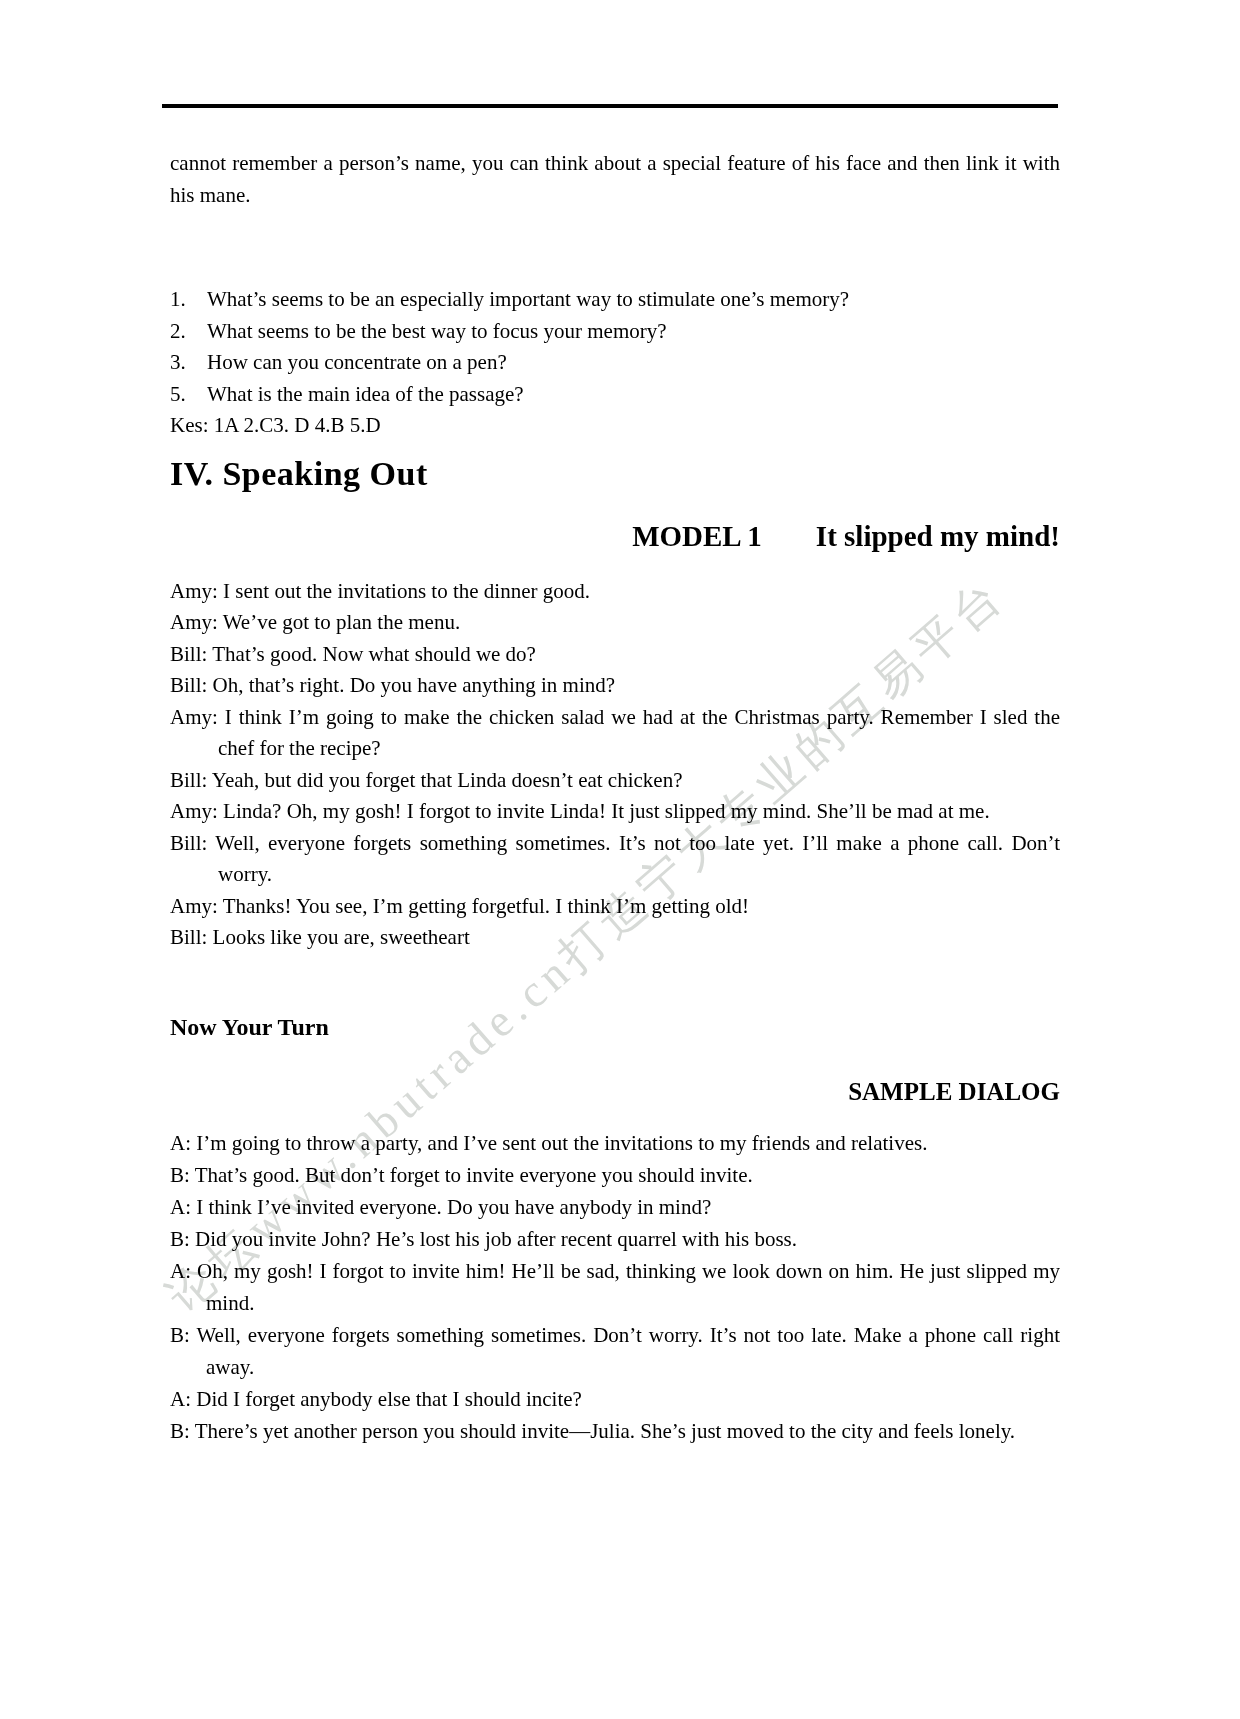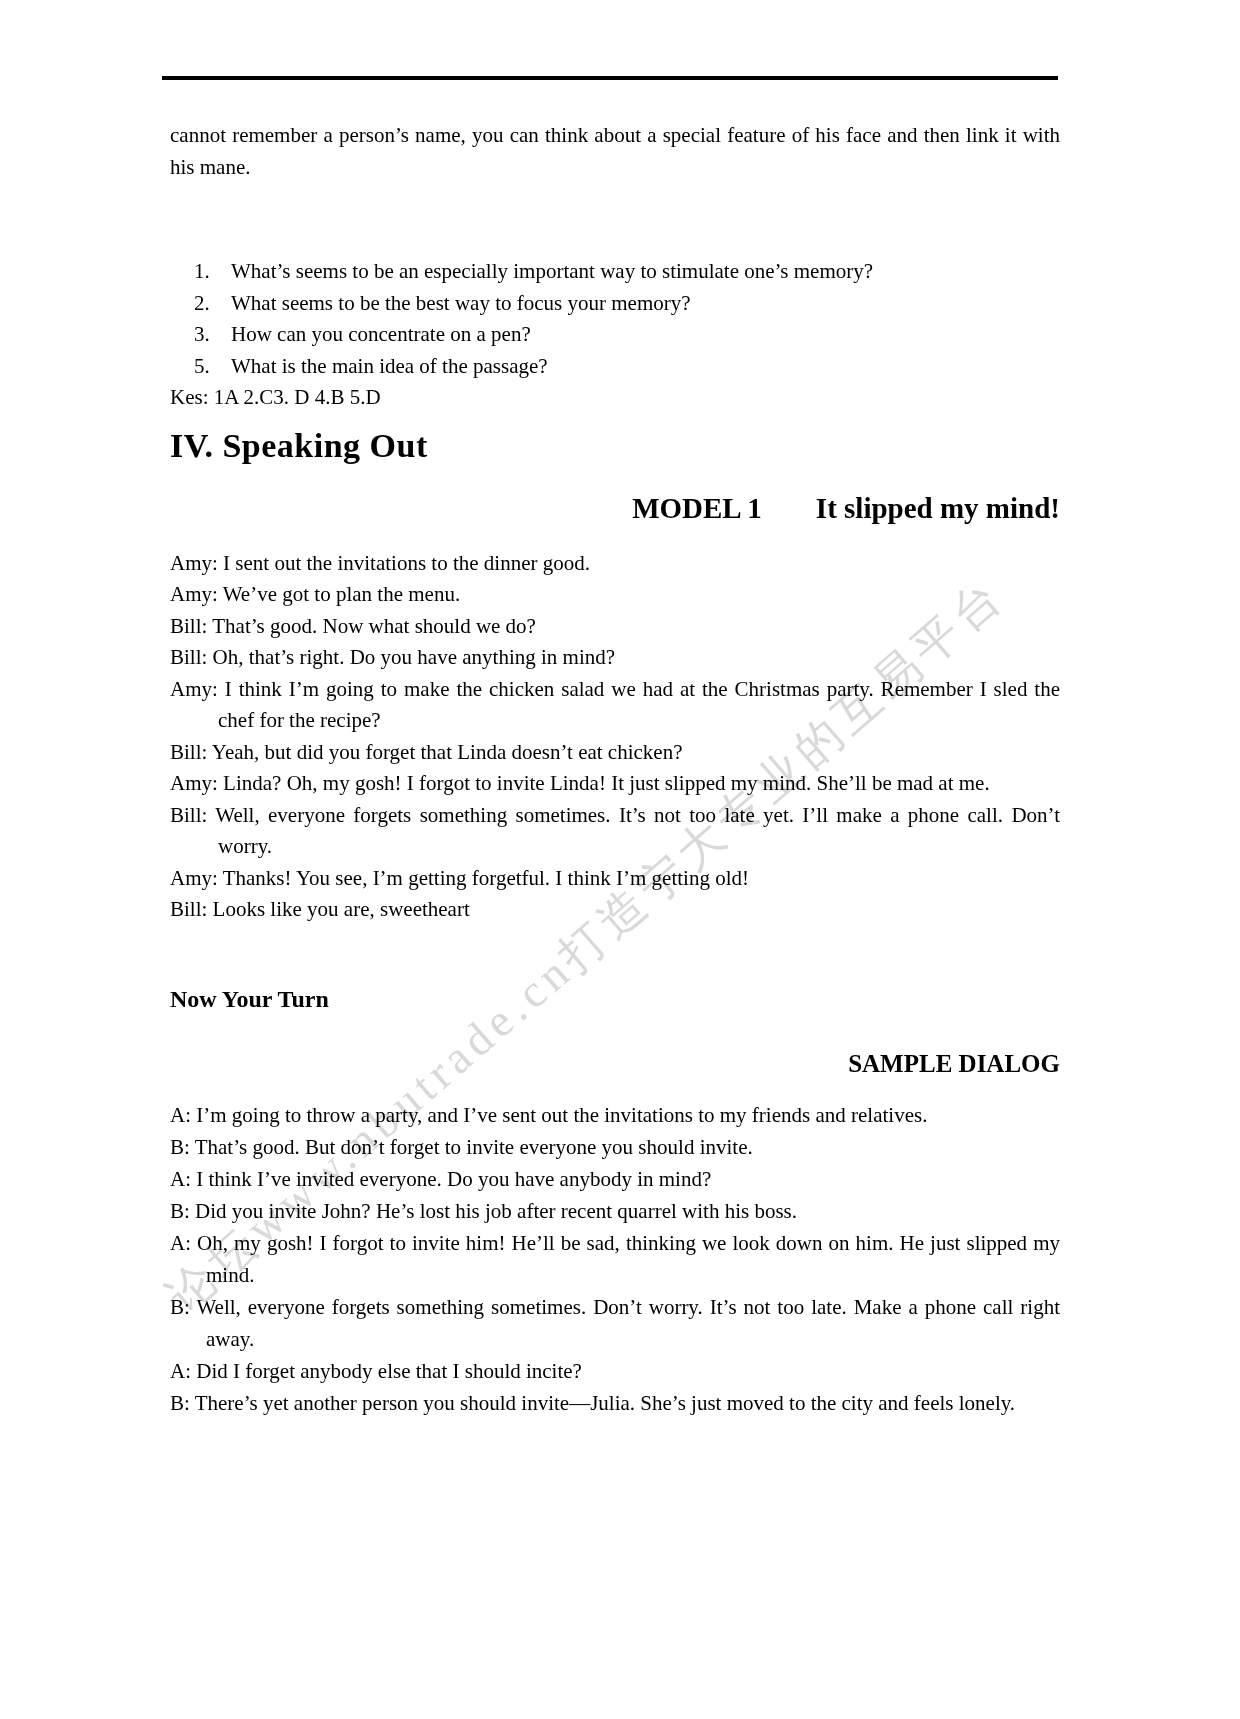--- a/index.html
+++ b/index.html
@@ -7,36 +7,36 @@
     position: relative;
     width: 1240px;
     height: 1719px;
     background: #ffffff;
     color: #000000;
     font-family: "Liberation Serif", "DejaVu Serif", serif;
     overflow: hidden;
   }
   .content {
     position: relative;
-    padding: 76px 180px 0 170px;
+    padding: 104px 180px 0 170px;
     z-index: 2;
   }
   .header-rule {
     height: 4px;
     background: #000000;
     width: 896px;
     margin-left: -8px;
   }
   .body-par {
     margin: 40px 0 0 0;
     font-size: 21px;
     line-height: 31.5px;
     text-align: justify;
   }
-  .questions { margin-top: 73px; margin-left: 24px; }
+  .questions { margin-top: 73px; }
   .q-line {
     margin: 0;
     font-size: 21px;
     line-height: 31.5px;
   }
   .q-num { display: inline-block; width: 37px; }
   .answer-key {
     margin: 0;
     font-size: 21px;
     line-height: 31.5px;

